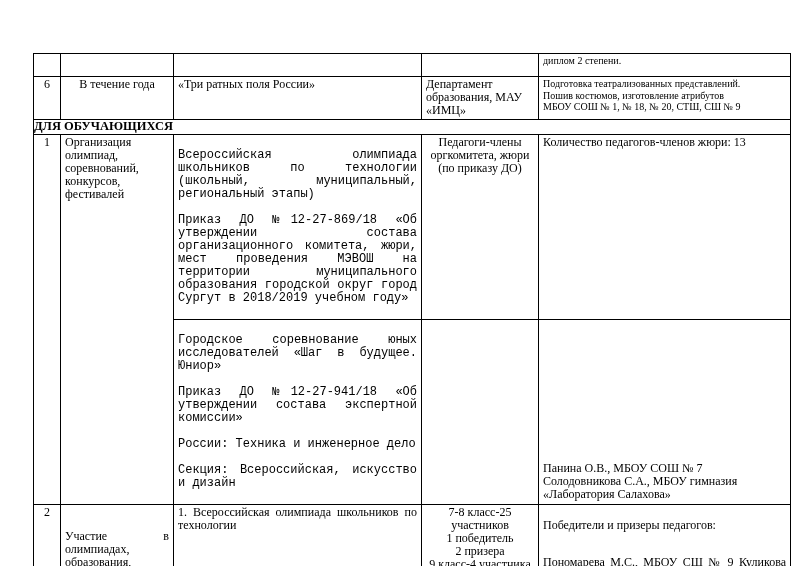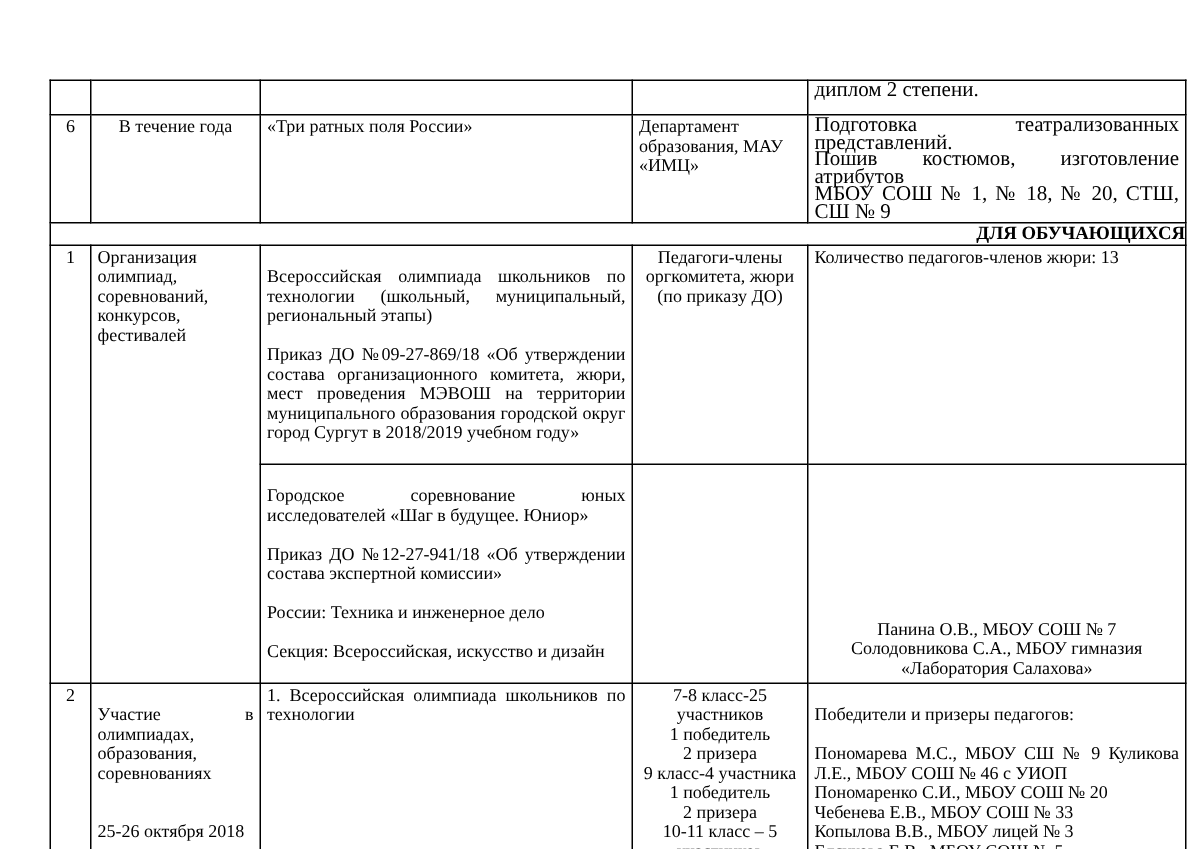--- a/index.html
+++ b/index.html
@@ -8,26 +8,26 @@
   .page{position:relative;width:800px;height:566px;background:#fff;}
   table.doc{position:absolute;left:33px;top:53px;width:757px;
             border-collapse:collapse;table-layout:fixed;}
   td{border:1px solid #000;vertical-align:top;padding:1px 4px;
      font-size:12px;line-height:13px;white-space:pre-line;
      overflow:hidden;word-wrap:break-word;}
   tr.rA{height:23px;} tr.rB{height:43px;} tr.rC{height:15px;}
   tr.r1a{height:106px;} tr.r1b{height:78px;}
   tr.r2a{height:144px;}
   td.c{text-align:center;}
-  td.j, .j{text-align:justify;}
-  td.small{font-size:14px;line-height:11.5px;}
-  td.hdr{font-weight:bold;text-align:right;font-size:12.5px;
+  td.j, .j{text-align:justify;margin-top:11px;}
+  td.small{font-size:10px;line-height:11.5px;}
+  td.hdr{font-weight:bold;text-align:left;font-size:12.5px;
          line-height:13px;padding:0;white-space:normal;}
-  td.vb{vertical-align:bottom;padding-bottom:3px;text-align:center;}
-  p{margin:0;}
+  td.vb{vertical-align:bottom;padding-bottom:3px;}
+  p{margin:0;font-family:Liberation Mono, monospace;}
   .u{}
   .date1{margin-top:13px;text-align:left;}
 </style>
 </head>
 <body>
 
 <div class="page">
   <table class="doc">
     <colgroup>
       <col style="width:27px">
@@ -57,21 +57,21 @@
 
       <tr class="rC">
         <td colspan="5" class="hdr">ДЛЯ ОБУЧАЮЩИХСЯ</td>
       </tr>
 
       <tr class="r1a">
         <td class="c" rowspan="2">1</td>
         <td class="j" rowspan="2">Организация олимпиад, соревнований, конкурсов, фестивалей</td>
         <td class="j">
           <p>Всероссийская олимпиада школьников по технологии (школьный, муниципальный, региональный этапы)</p>
-          <p>Приказ ДО №09-27-869/18 «Об утверждении состава организационного комитета, жюри, мест проведения МЭВОШ на территории муниципального образования городской округ город Сургут в 2018/2019 учебном году»</p>
+          <p>Приказ ДО №12-27-869/18 «Об утверждении состава организационного комитета, жюри, мест проведения МЭВОШ на территории муниципального образования городской округ город Сургут в 2018/2019 учебном году»</p>
         </td>
         <td class="c">Педагоги-члены оргкомитета, жюри (по приказу ДО)</td>
         <td>Количество педагогов-членов жюри: 13</td>
       </tr>
       <tr class="r1b">
         <td class="j">
           <p>Городское соревнование юных исследователей «Шаг в будущее. Юниор»</p>
           <p>Приказ ДО №12-27-941/18 «Об утверждении состава экспертной комиссии»</p>
           <p>России: Техника и инженерное дело</p>
           <p>Секция: Всероссийская, искусство и дизайн</p>

